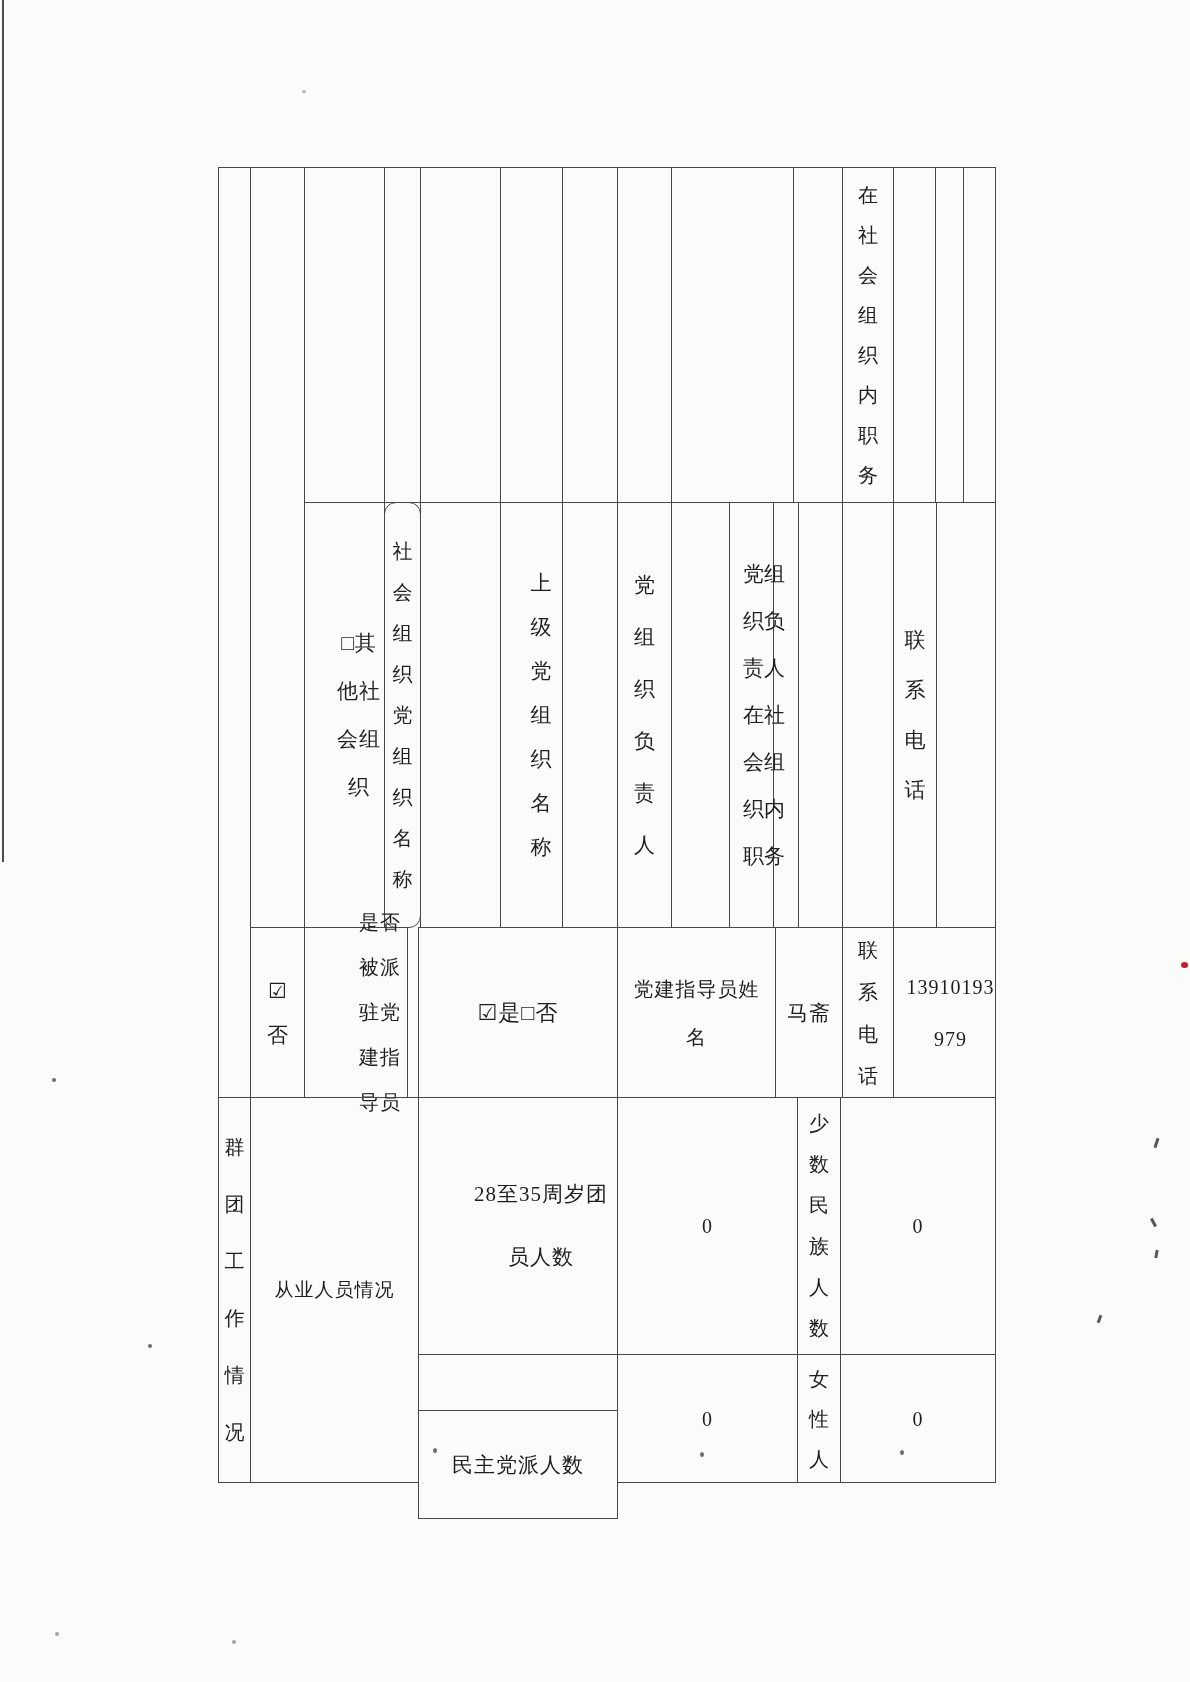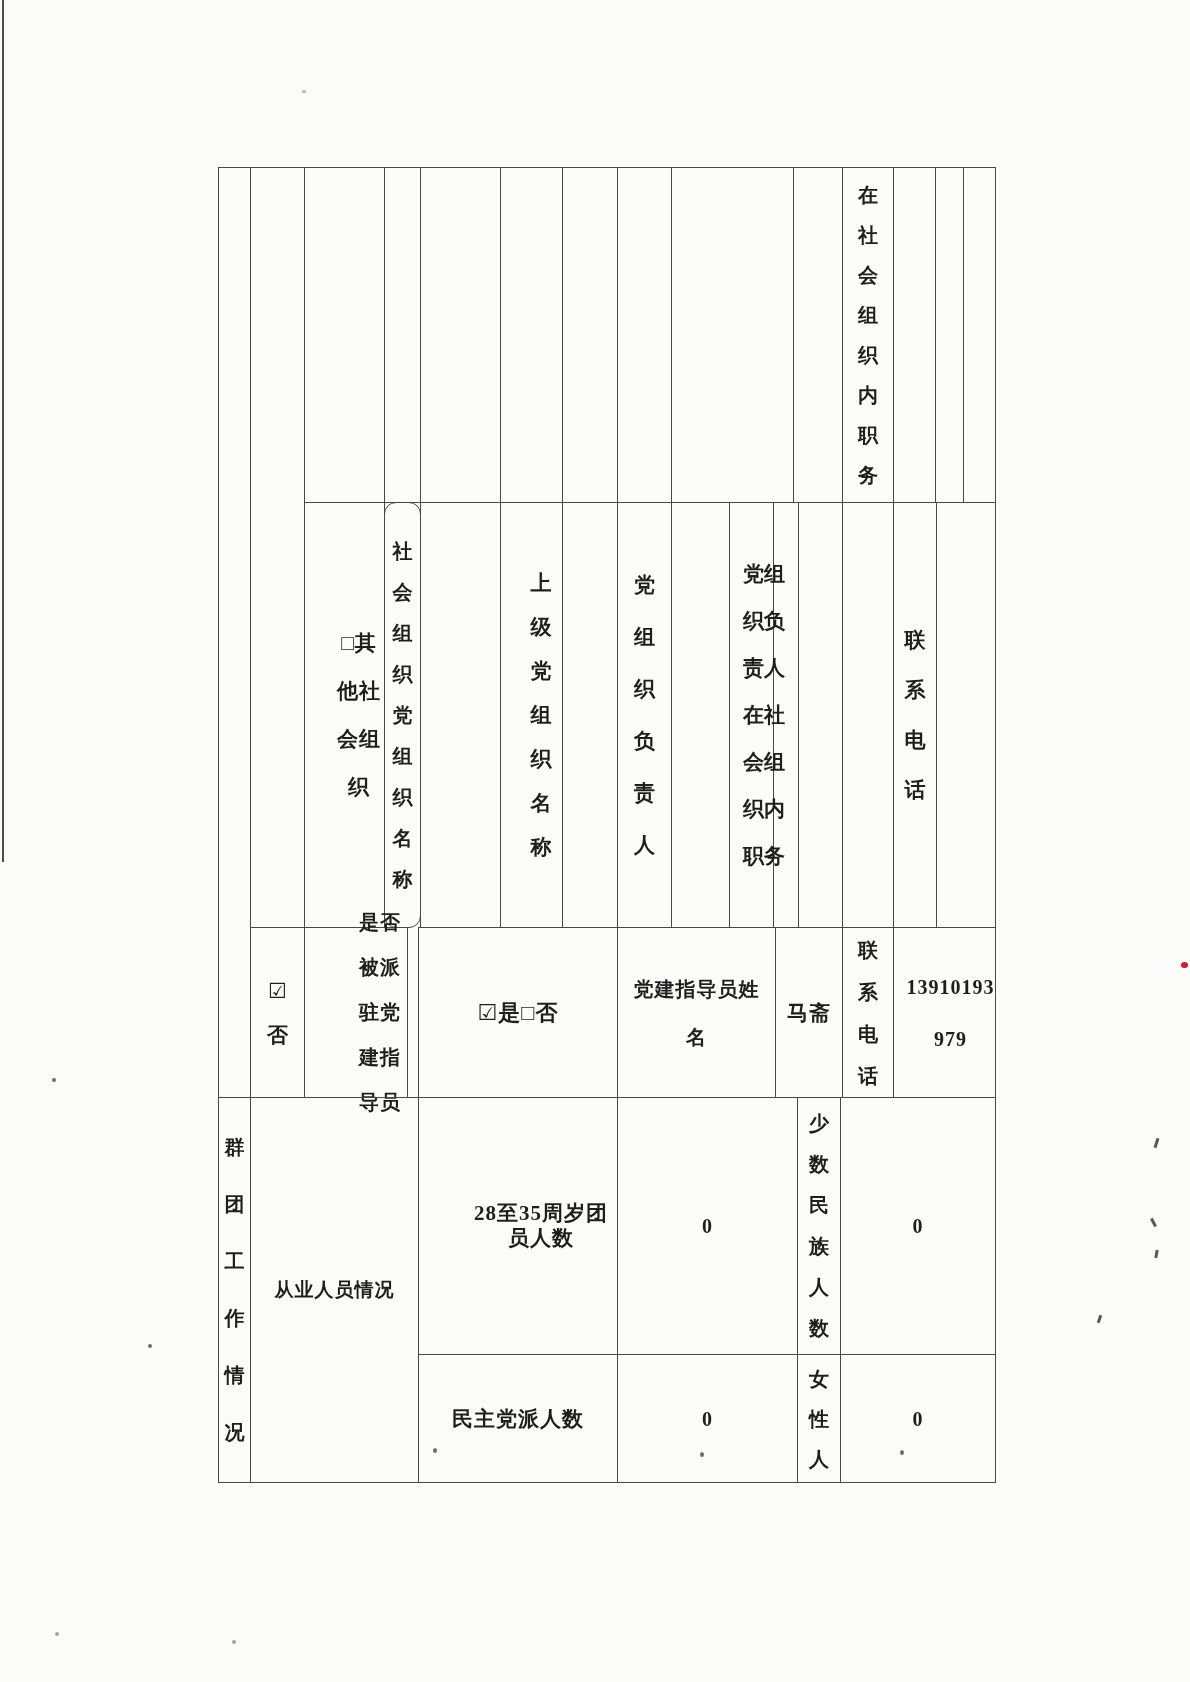--- a/index.html
+++ b/index.html
@@ -20,21 +20,20 @@
     align-items:center;
     justify-content:center;
     background:transparent;
   }
   .txt{
     font-size:21px;
     letter-spacing:1px;
     text-align:center;
     line-height:44px;
     white-space:pre-wrap;
-    font-weight:bold;
   }
   
   .v{
     width:24px;
     word-break:break-all;
     letter-spacing:0;
     text-align:center;
   }
   
   .w2{
@@ -122,32 +121,32 @@
     <div class="txt phone">13910193979</div>
   </div>
 
   <div class="cell" style="left:218px;top:1097px;width:33px;height:386px;">
     <div class="txt v" style="line-height:57px;font-size:20px;width:22px;">群团工作情况</div>
   </div>
   <div class="cell" style="left:250px;top:1097px;width:169px;height:386px;">
     <div class="txt" style="font-size:19px;text-align:center;">从业人员情况</div>
   </div>
   <div class="cell" style="left:418px;top:1097px;width:200px;height:258px;">
-    <div class="txt" style="width:180px;word-break:break-all;line-height:25px;font-size:21px;margin-left:46px;">28至35周岁团员人数</div>
+    <div class="txt" style="width:180px;word-break:break-all;line-height:63px;font-size:21px;margin-left:46px;">28至35周岁团员人数</div>
   </div>
   <div class="cell" style="left:617px;top:1097px;width:181px;height:258px;">
     <div class="txt num">0</div>
   </div>
   <div class="cell" style="left:797px;top:1097px;width:44px;height:258px;">
     <div class="txt v" style="line-height:41px;font-size:20px;">少数民族人数</div>
   </div>
   <div class="cell" style="left:840px;top:1097px;width:156px;height:258px;">
     <div class="txt num">0</div>
   </div>
-  <div class="cell" style="left:418px;top:1354px;width:200px;height:129px;">
+  <div class="cell" style="left:418px;top:1410px;width:200px;height:109px;">
     <div class="txt" style="font-size:21px;">民主党派人数</div>
   </div>
   <div class="cell" style="left:617px;top:1354px;width:181px;height:129px;">
     <div class="txt num">0</div>
   </div>
   <div class="cell" style="left:797px;top:1354px;width:44px;height:129px;">
     <div class="txt v" style="line-height:40px;font-size:20px;">女性人</div>
   </div>
   <div class="cell" style="left:840px;top:1354px;width:156px;height:129px;">
     <div class="txt num">0</div>

